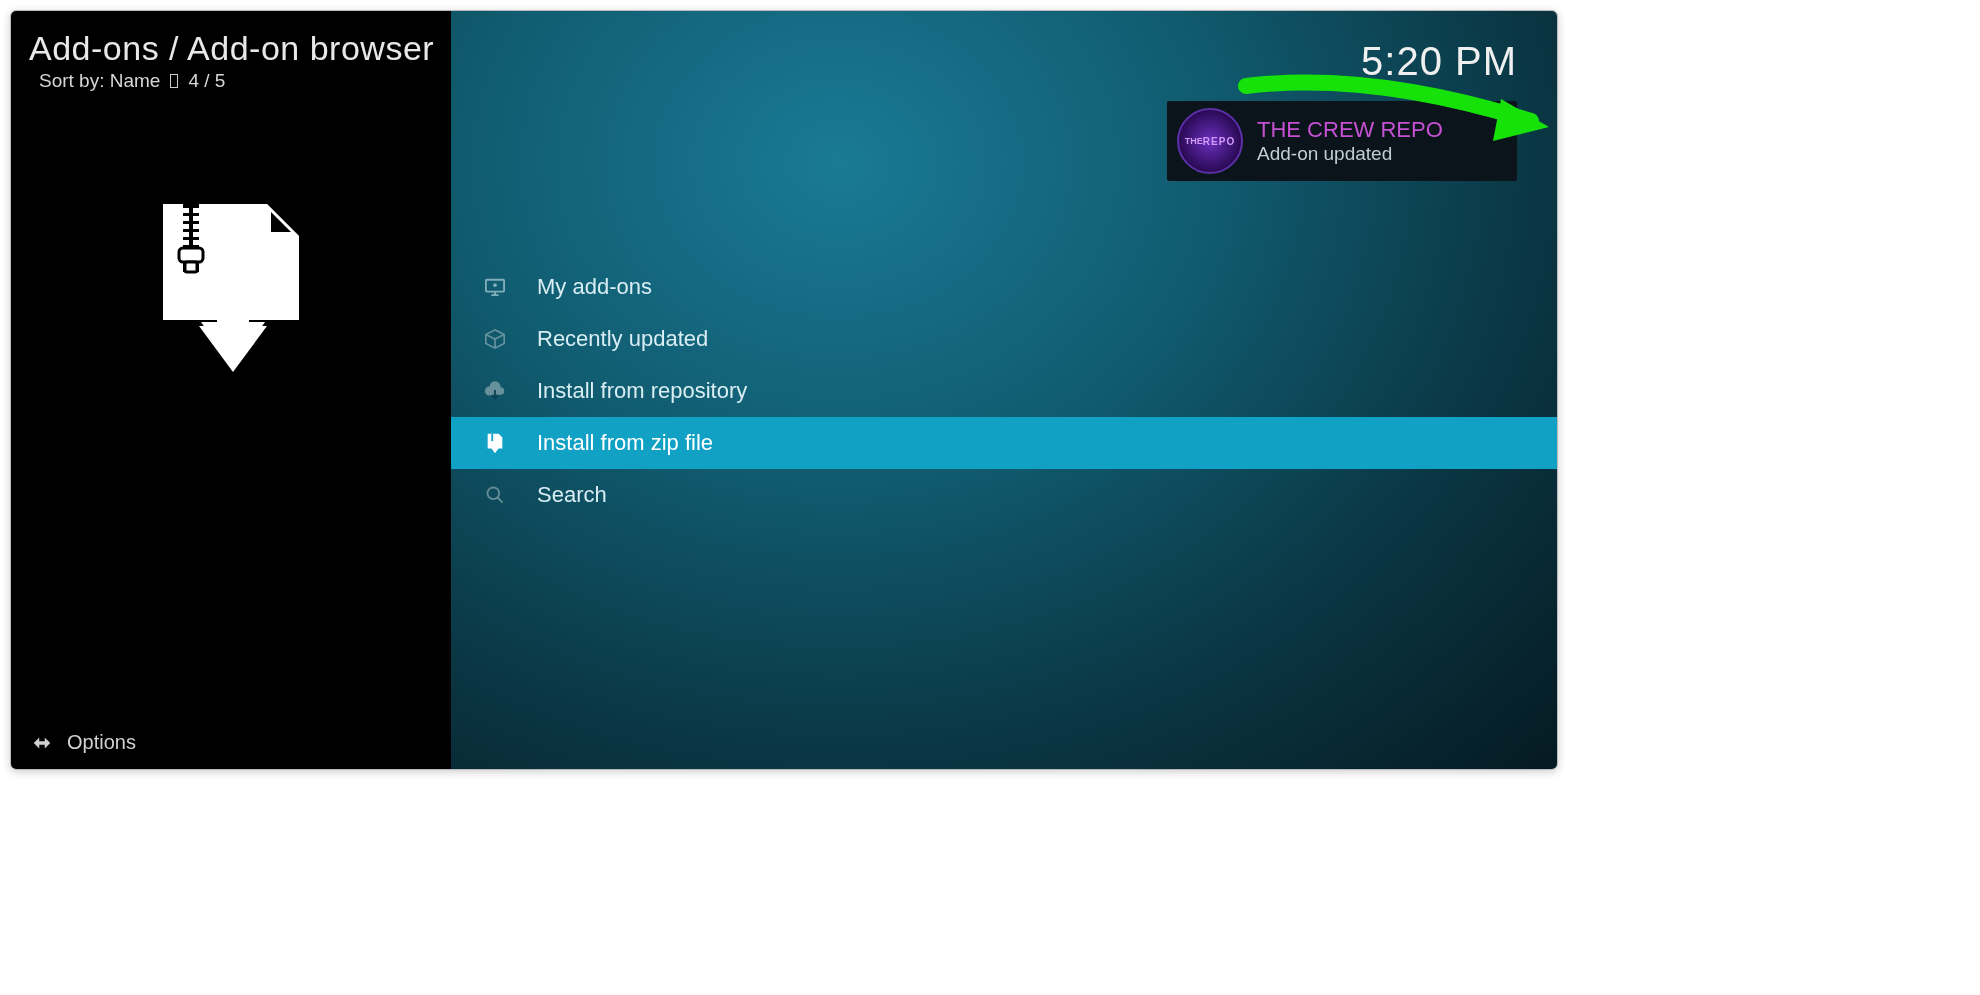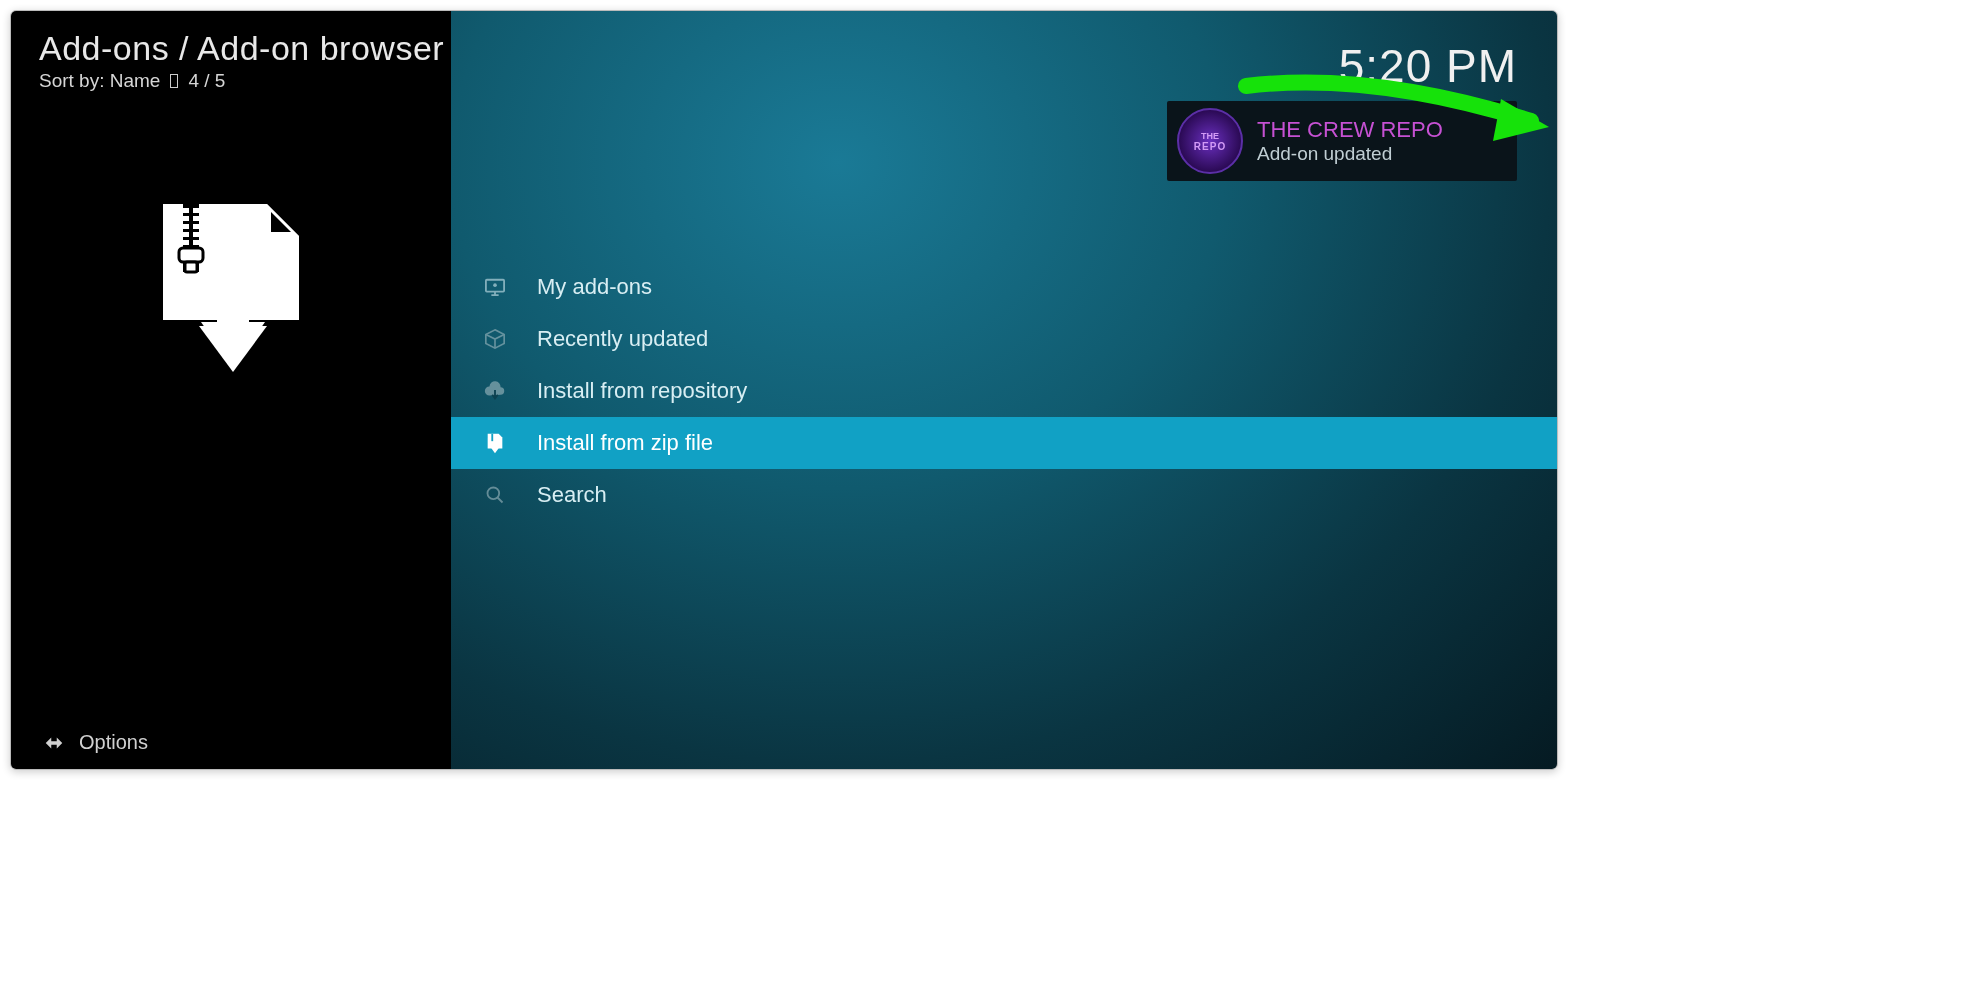--- a/index.html
+++ b/index.html
@@ -22,21 +22,21 @@
   display: flex;
 }
 .sidebar {
   width: 440px;
   height: 100%;
   background: #000000;
   position: relative;
   color: #fff;
 }
 .breadcrumb {
-  padding: 18px 0 0 28px;
+  padding: 18px 0 0 18px;
 }
 .breadcrumb-title {
   font-size: 34px;
   font-weight: 300;
   color: #e8e8e8;
   letter-spacing: 0.5px;
 }
 .sort-line {
   padding: 2px 0 0 28px;
   font-size: 19px;
@@ -53,40 +53,40 @@
   border: 1px solid #ccc;
 }
 .sidebar-icon-wrap {
   display: flex;
   justify-content: center;
   margin-top: 100px;
 }
 .options-bar {
   position: absolute;
   bottom: 15px;
-  left: 32px;
+  left: 20px;
   display: flex;
   align-items: center;
   gap: 14px;
   color: #d0d0d0;
   font-size: 20px;
   font-weight: 300;
 }
 .main {
   flex: 1;
   height: 100%;
   background: radial-gradient(ellipse at 35% 20%, #1a7a96 0%, #105a6e 38%, #0a3542 70%, #051a22 100%);
   position: relative;
   color: #fff;
 }
 .clock {
   position: absolute;
   top: 28px;
   right: 40px;
-  font-size: 46px;
+  font-size: 40px;
   font-weight: 300;
   color: #f0f0f0;
   letter-spacing: 1px;
 }
 .menu {
   position: absolute;
   top: 250px;
   left: 0;
   right: 0;
 }
@@ -128,21 +128,21 @@
 }
 .notif-icon {
   width: 66px;
   height: 66px;
   border-radius: 50%;
   background: radial-gradient(circle at 50% 50%, #6a2fbf 0%, #2b0a55 70%);
   border: 2px solid #5b2fa6;
   display: flex;
   align-items: center;
   justify-content: center;
-  flex-direction: column;
+  flex-direction: row;
   color: #d29af5;
   font-size: 8px;
   font-weight: bold;
 }
 .notif-text {
   display: flex;
   flex-direction: column;
 }
 .notif-title {
   color: #c651d3;

